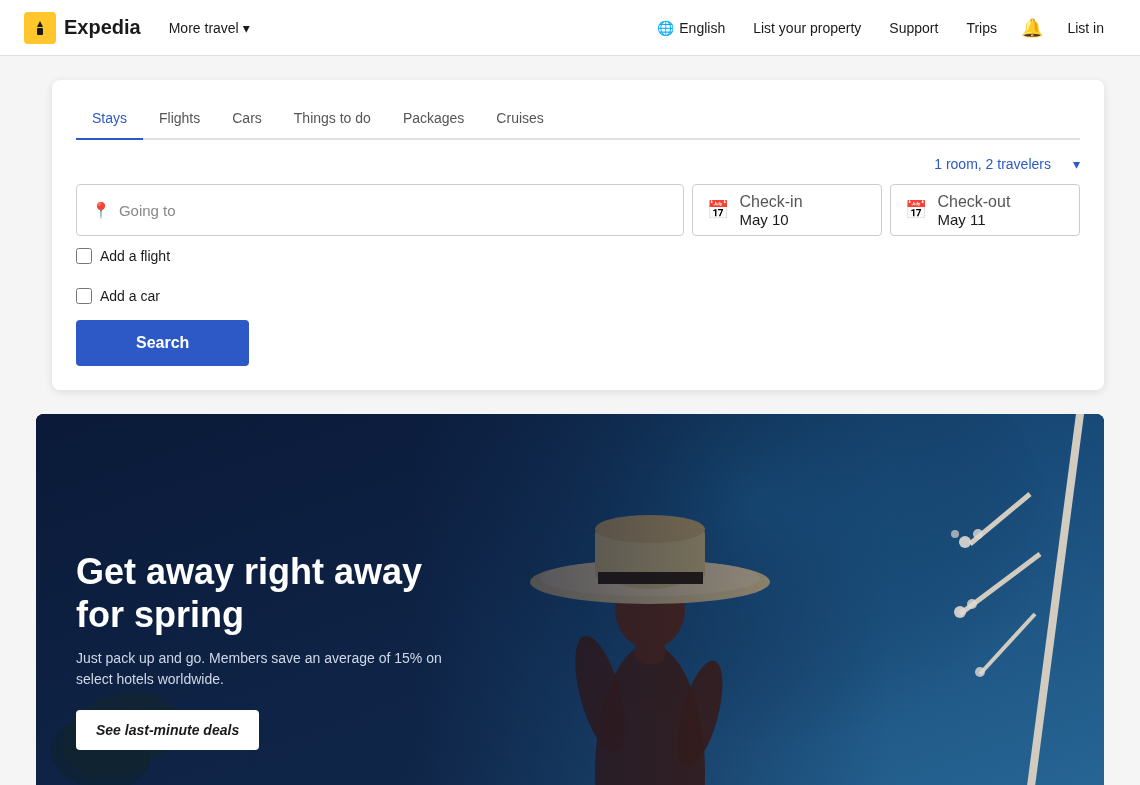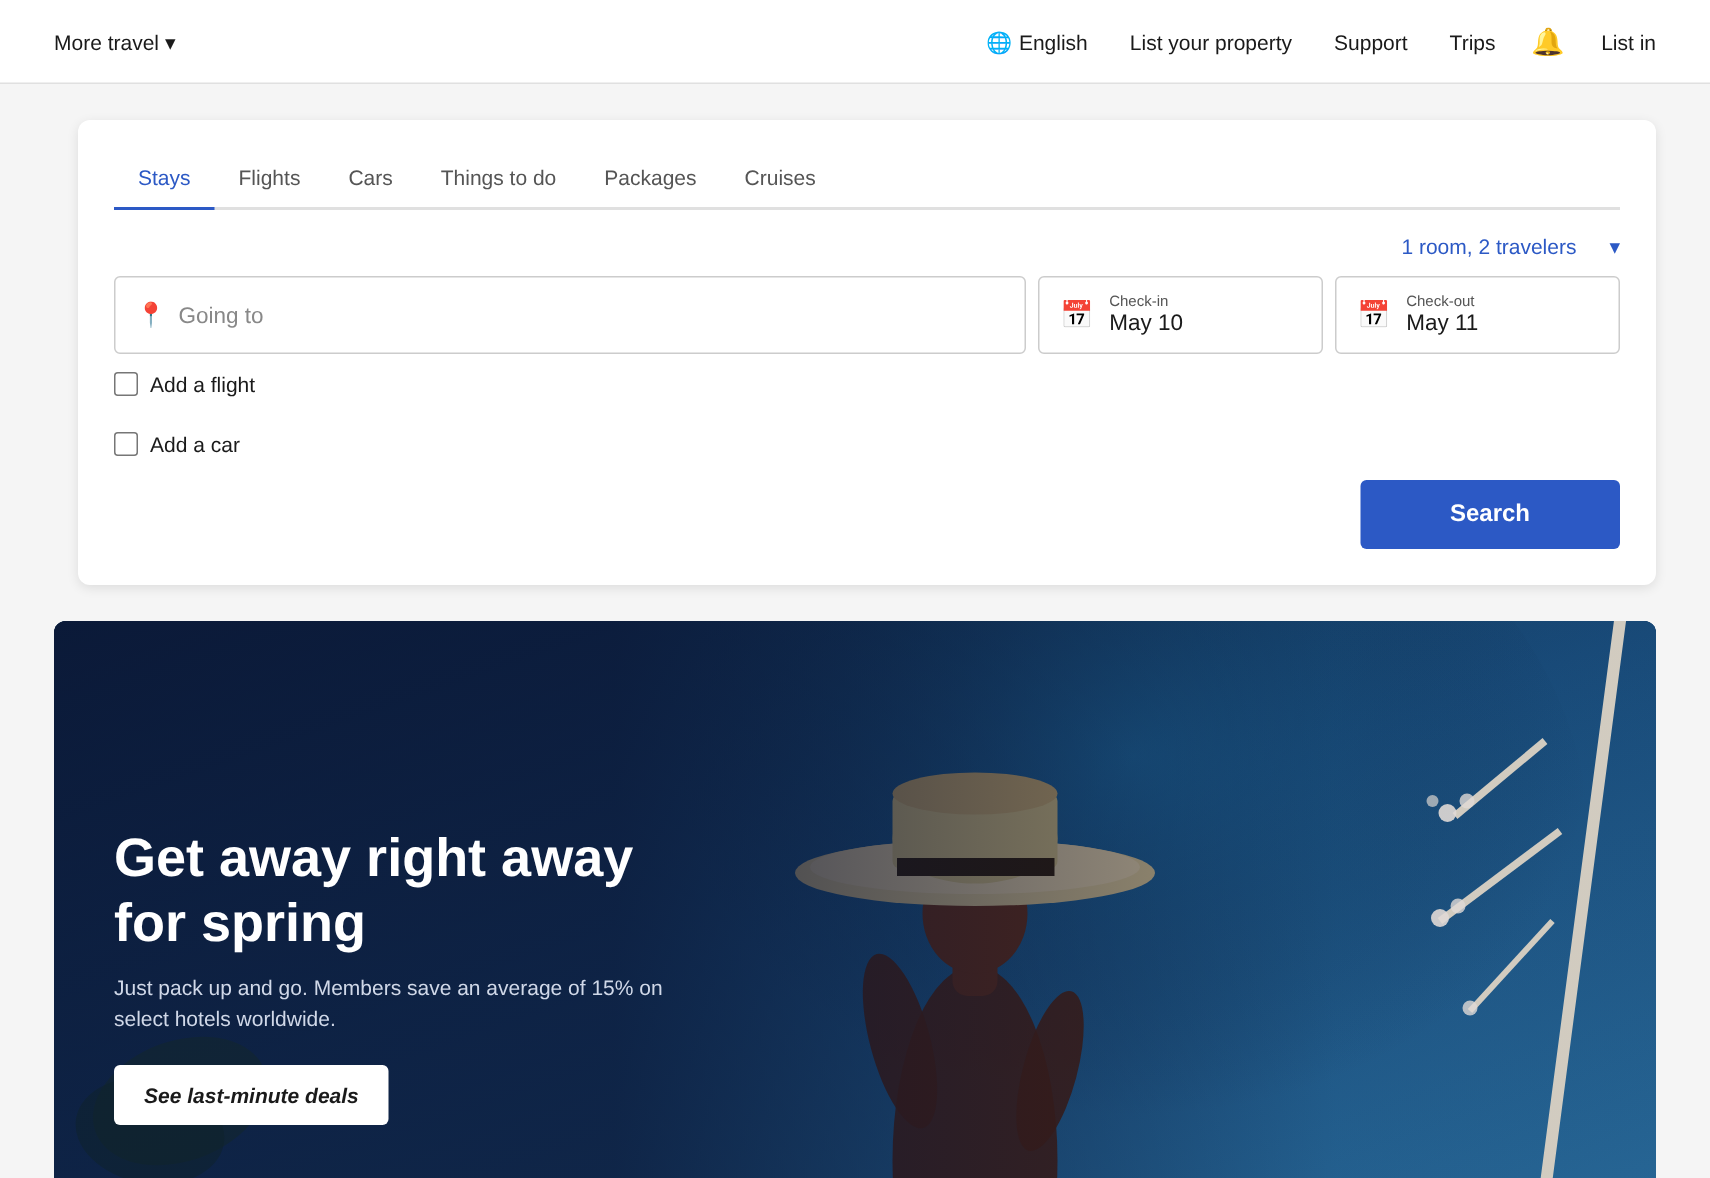--- a/index.html
+++ b/index.html
@@ -156,21 +156,21 @@
       align-items: center;
       border: 1px solid #ccc;
       border-radius: 4px;
       padding: 0 14px;
       height: 52px;
       gap: 10px;
       cursor: pointer;
       min-width: 190px;
     }
     .date-label-group { display: flex; flex-direction: column; }
-    .date-label { font-size: 10px; color: #555; }
+    .date-label { font-size: 16px; color: #555; }
     .date-value { font-size: 15px; color: #1a1a1a; font-weight: 500; }
     .calendar-icon { font-size: 18px; color: #555; }
 
     
     .checkbox-row {
       display: flex;
       gap: 24px;
       margin-bottom: 16px;
       flex-direction: column;
     }
@@ -184,21 +184,21 @@
     }
     .checkbox-label input[type="checkbox"] {
       width: 16px;
       height: 16px;
       cursor: pointer;
     }
 
     
     .search-btn-row {
       display: flex;
-      justify-content: flex-end;
+      justify-content: flex-start;
     }
     .search-btn {
       background: #2c59c5;
       color: #fff;
       border: none;
       border-radius: 4px;
       padding: 14px 60px;
       font-size: 16px;
       font-weight: 600;
       cursor: pointer;
@@ -250,20 +250,30 @@
       font-size: 14px;
       font-weight: 600;
       cursor: pointer;
       font-style: italic;
     }
   </style>
 </head>
 <body>
 
 <nav class="navbar">
+  <a class="navbar-logo" href="#">
+    <div class="logo-icon">
+      <svg width="20" height="20" viewBox="0 0 20 20" fill="none">
+        <rect width="20" height="20" rx="3" fill="#ffc72c"></rect>
+        <path d="M10 3L13 9H7L10 3Z" fill="#1a1a1a"></path>
+        <rect x="7" y="10" width="6" height="7" rx="1" fill="#1a1a1a"></rect>
+      </svg>
+    </div>
+    <span>Expedia</span>
+  </a>
 
   <div class="navbar-more-travel">
     <span>More travel</span>
     <span>▾</span>
   </div>
 
   <div class="navbar-right">
     <div class="navbar-link">
       <span class="globe-icon">🌐</span>
       <span>English</span>

